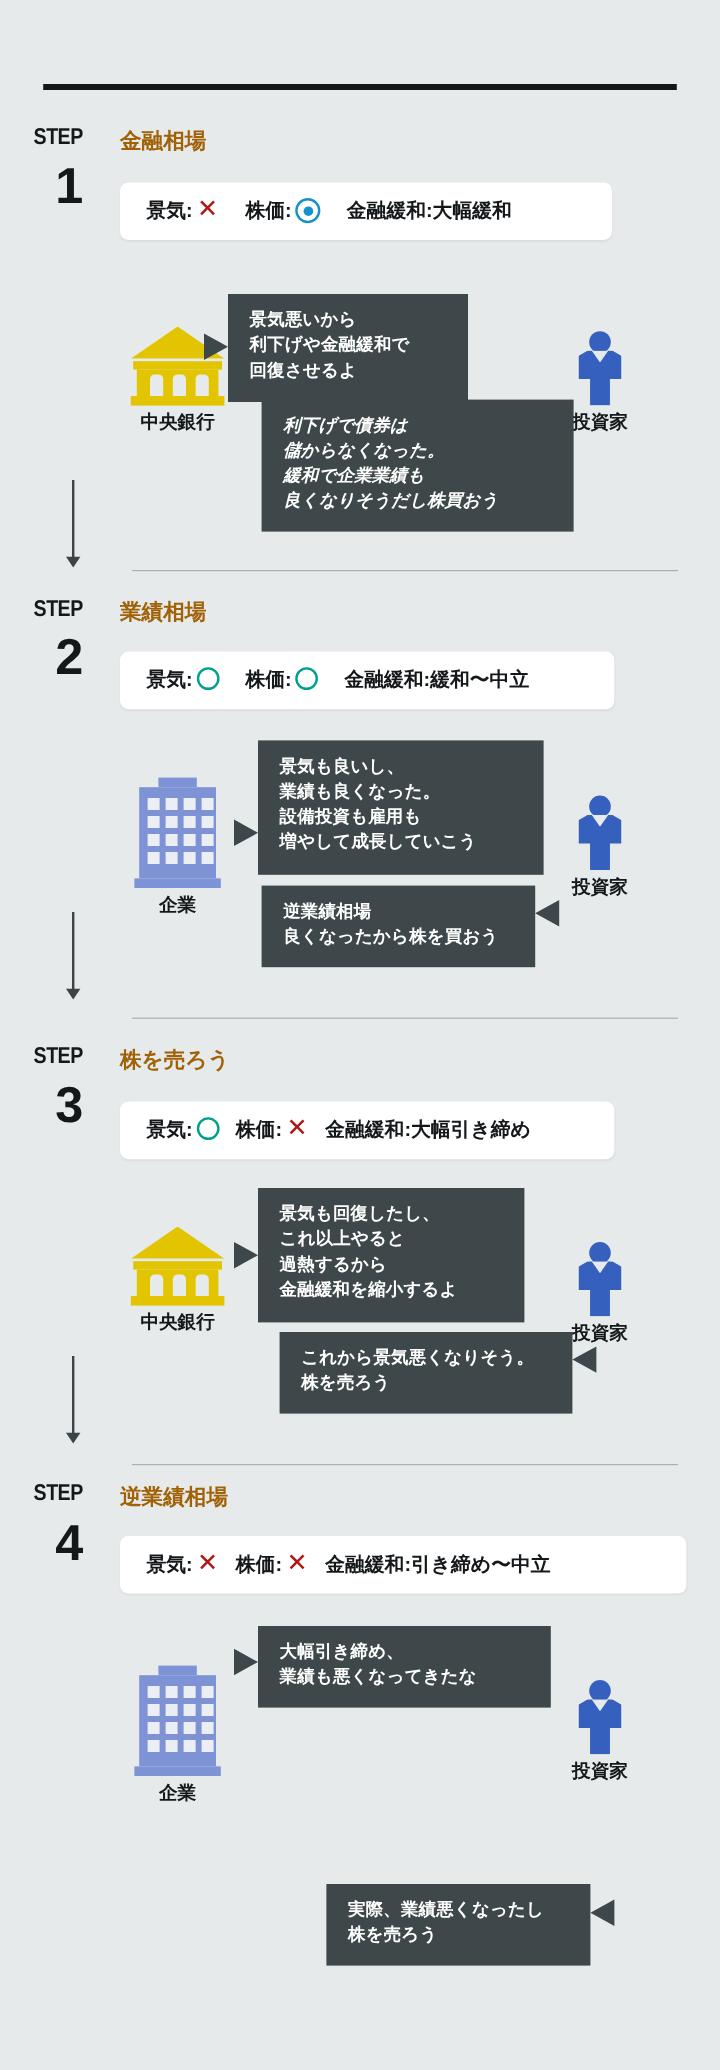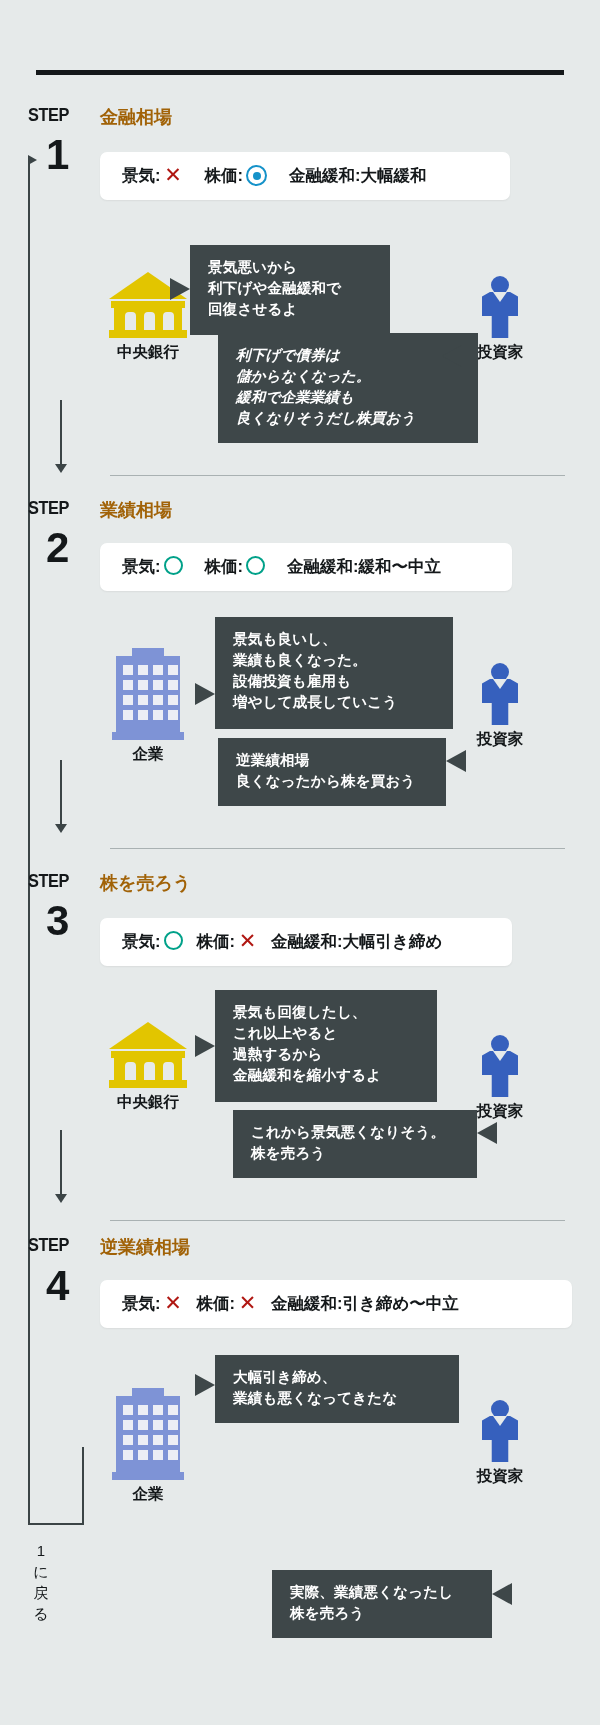--- a/index.html
+++ b/index.html
@@ -208,30 +208,20 @@
     white-space:pre-line;
   }
 </style>
 </head>
 <body>
 
 <div class="page">
 
   <div class="title-rule"></div>
 
-  <div class="rail">
-    <div class="rail-vert"></div>
-    <div class="rail-bottom"></div>
-    <div class="rail-up"></div>
-    <div class="rail-head"></div>
-    <div class="rail-label">1
-に
-戻
-る</div>
-  </div>
 
   <div class="step" style="top:0;">
     <div class="step-word" style="top:104px;">STEP</div>
     <div class="step-num" style="top:134px;">1</div>
     <div class="step-name" style="top:105px;">金融相場</div>
 
     <div class="status" style="top:152px;left:100px;width:410px;">
       <div class="status-inner">
         <span class="st-item">
           <span class="st-lab">景気:</span>

